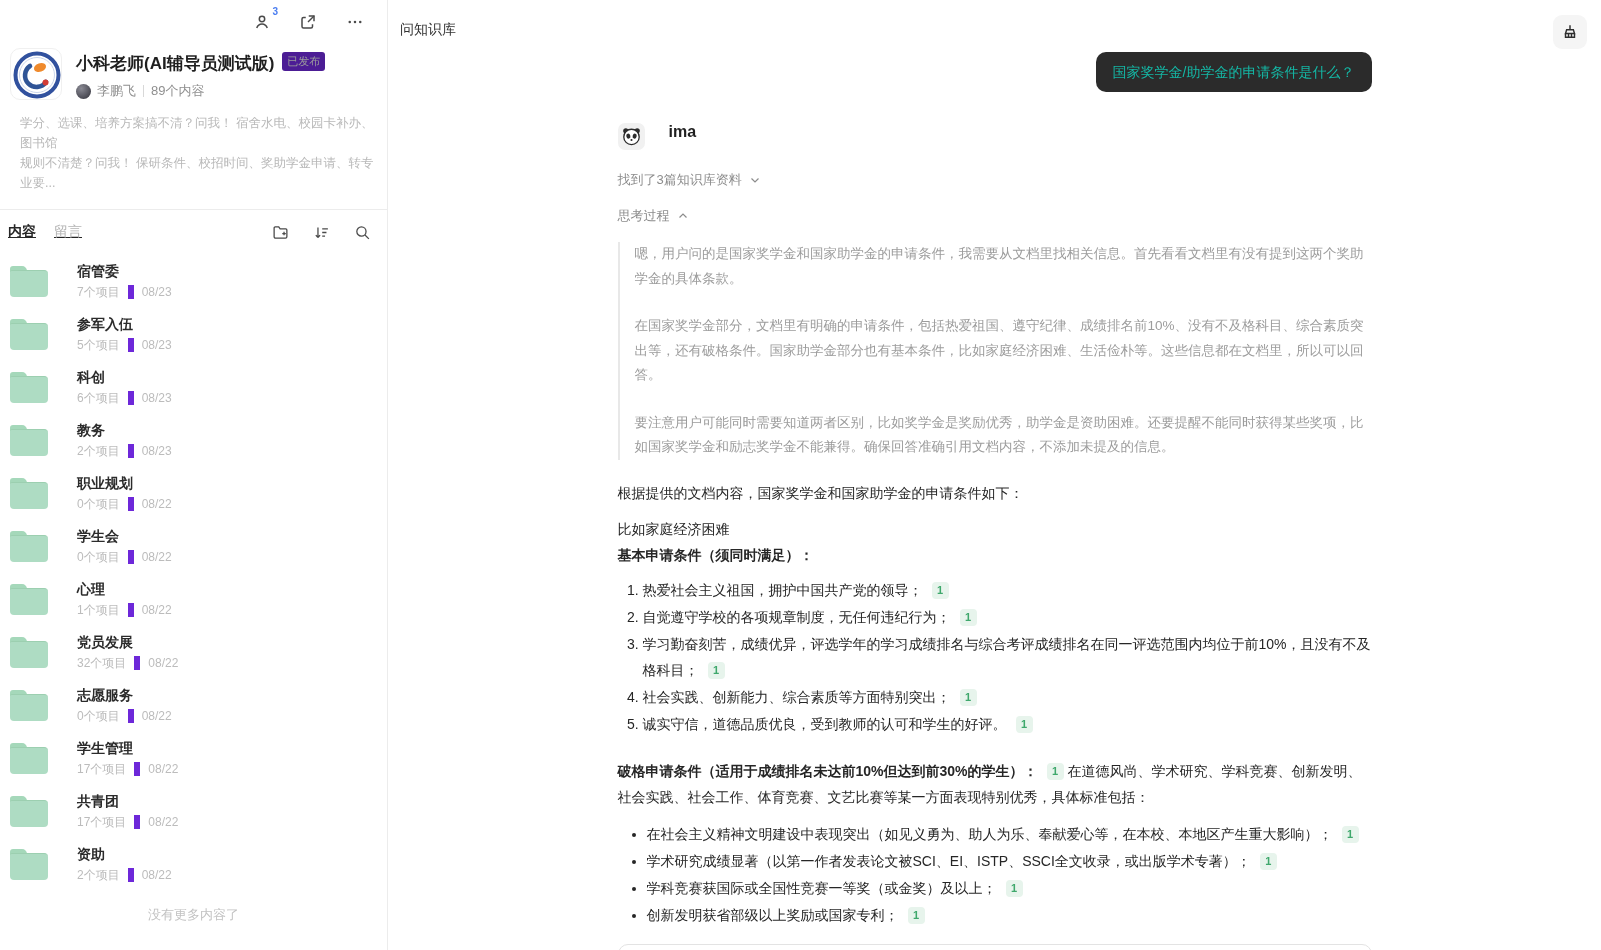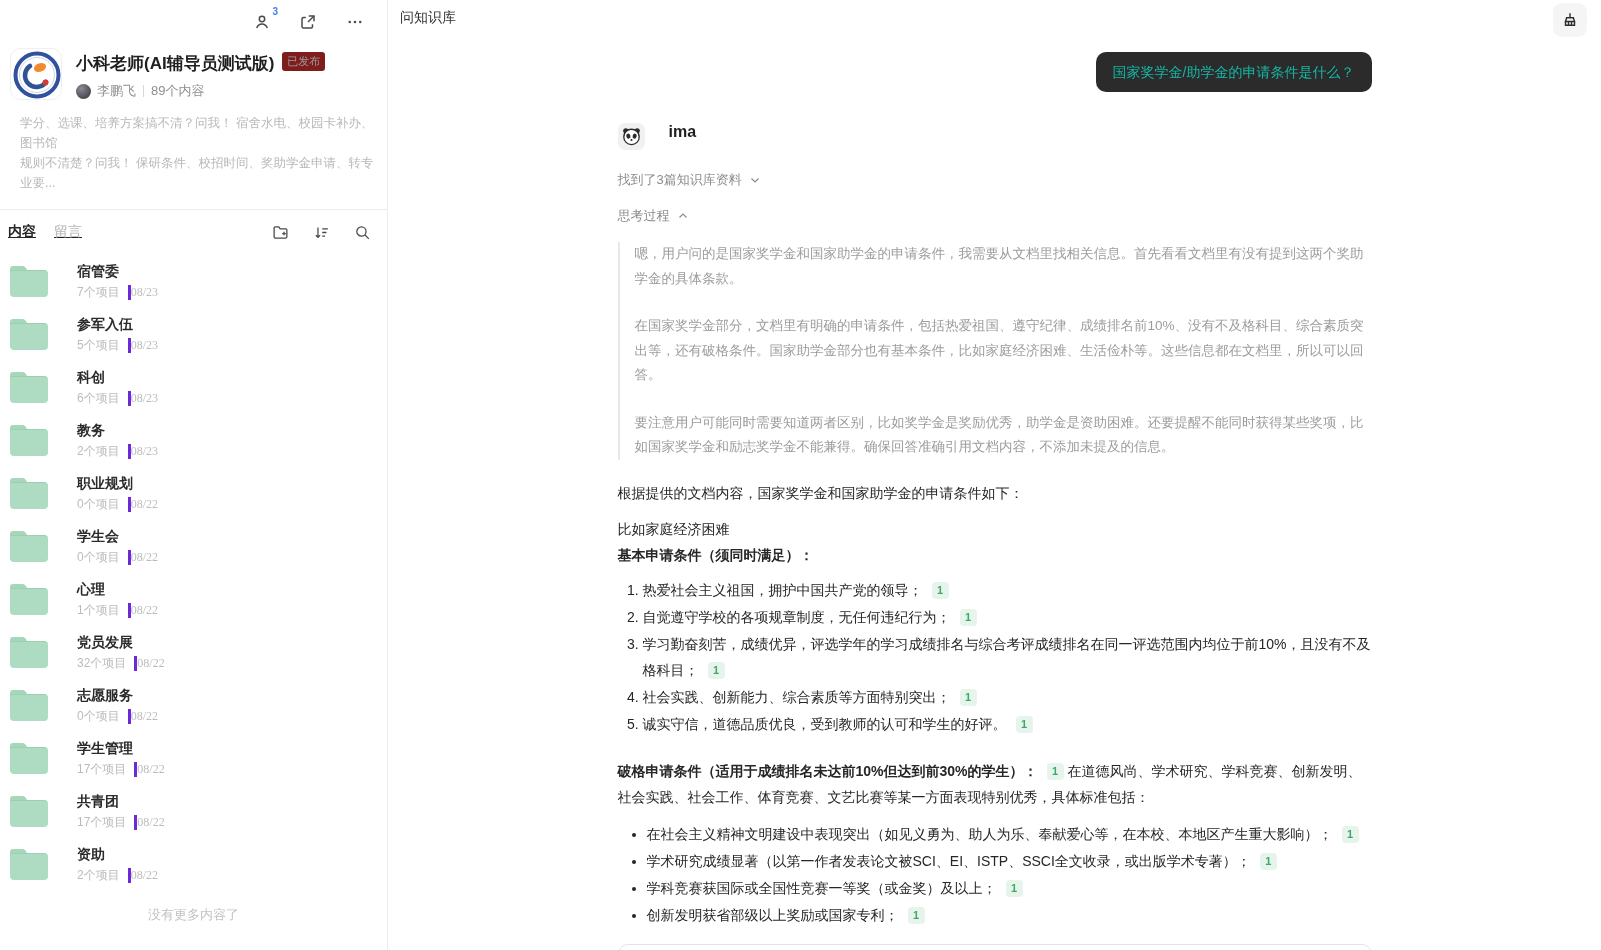--- a/index.html
+++ b/index.html
@@ -10,47 +10,47 @@
   
   .sidebar { width:388px; min-width:388px; border-right:1px solid #ececec; position:relative; background:#fff; }
   .sidebar-top { display:flex; justify-content:flex-end; align-items:center; gap:28px; padding:10px 22px 0 0; height:34px; color:#4a4a4a; }
   .icon-btn { background:none; border:none; padding:0; cursor:pointer; color:#4a4a4a; display:flex; align-items:center; position:relative; }
   .collab-sup { position:absolute; top:-7px; right:-7px; color:#4a7df0; font-size:10px; font-weight:bold; }
 
   .profile { display:flex; gap:14px; padding:14px 12px 0 10px;align-items:center; }
   .logo { width:52px; height:52px; border-radius:10px; border:1px solid #f0f0f0; overflow:hidden; background:#fff; flex:none; }
   .title-row { display:flex; align-items:center; gap:8px; }
   .kb-title { font-size:17px; font-weight:bold; margin:4px 0 0; color:#1f1f1f; }
-  .badge { font-size:11px; color:#9c9c9c; background:#7f1d1d; padding:2px 5px; border-radius:3px; white-space:nowrap; }
+  .badge { font-size:11px; color:#9c9c9c; background:#4c1d95; padding:2px 5px; border-radius:3px; white-space:nowrap; }
   .author-row { display:flex; align-items:center; gap:6px; color:#8f8f8f; font-size:13px; margin-top:7px; }
   .author-avatar { width:15px; height:15px; border-radius:50%; background:radial-gradient(circle at 35% 30%, #8a8a94, #2f2f38); flex:none; }
   .author-sep { width:1px; height:12px; background:#d8d8d8; margin:0 1px; }
 
   .desc { margin:13px 8px 0 20px; color:#b8b8b8; font-size:12.5px; line-height:20px; }
   .hr { height:1px; background:#ececec; margin-top:16px; }
 
   .tabs-row { display:flex; align-items:center; justify-content:space-between; padding:13px 16px 6px 8px; }
   .tabs { display:flex; gap:18px;text-decoration:underline; }
   .tab { font-size:14px; color:#b3b3b3; cursor:pointer; }
   .tab.active { color:#262626; font-weight:bold; }
   .tab-icons { display:flex; gap:24px; color:#666; align-items:center; }
 
   .folder-list { padding-top:8px; }
   .folder-item { display:flex; gap:29px; align-items:center; padding:9px 16px 9px 10px; height:53px; cursor:pointer; }
   .folder-icon { position:relative; width:38px; height:31px; flex:none; }
   .folder-icon::before { content:""; position:absolute; top:0; left:0; width:17px; height:9px; background:#a5d8ba; border-radius:3px 5px 0 0; }
   .folder-icon::after { content:""; position:absolute; top:4px; left:0; right:0; bottom:0; background:#aedcc3; border-radius:2px 4px 4px 4px; border-top:1.5px solid #9ccfb0; }
   .folder-name { font-size:14px; font-weight:bold; color:#2b2b2b; line-height:17px; }
   .folder-meta { display:flex; align-items:center; gap:8px; font-size:12px; color:#bcbcbc; margin-top:4px; }
-  .folder-meta .meta-date { border-left:3px solid #6d28d9; padding-left:0;font-family:Liberation Serif, serif; }
+  .folder-meta .meta-date { border-left:6px solid #6d28d9; padding-left:8px; }
   .list-footer { text-align:center; color:#c2c2c2; font-size:13px; margin-top:15px; }
 
   
   .main { flex:1; position:relative; overflow:hidden; }
-  .main-header { position:absolute; top:0; left:0; right:0; height:40px; display:flex; align-items:flex-start; justify-content:space-between; padding:9px 14px 0 12px; z-index:5; }
+  .main-header { position:absolute; top:12px; left:0; right:0; height:40px; display:flex; align-items:flex-start; justify-content:space-between; padding:9px 14px 0 12px; z-index:5; }
   .main-title { font-size:14px; color:#333; }
   .broom-btn { width:34px; height:34px; margin-top:-6px; border:none; border-radius:9px; background:#f5f5f5; display:flex; align-items:center; justify-content:center; cursor:pointer; color:#2e2e2e; }
 
   .chat { width:754px; margin:0 auto; padding-top:46px; }
   .user-row { display:flex; justify-content:flex-end; margin-top:6px; }
   .bubble { background:#2b2b2b; color:#14b8a6; font-size:14px; line-height:20px; padding:10px 17px; border-radius:10px; }
 
   .bot-header { display:flex; align-items:flex-start; gap:24px; margin-top:31px; }
   .panda { width:27px; height:27px; border-radius:7px; background:#f1f1f1; display:flex; align-items:center; justify-content:center; flex:none; }
   .bot-name { font-size:16px; font-weight:bold; color:#1f1f1f; }

